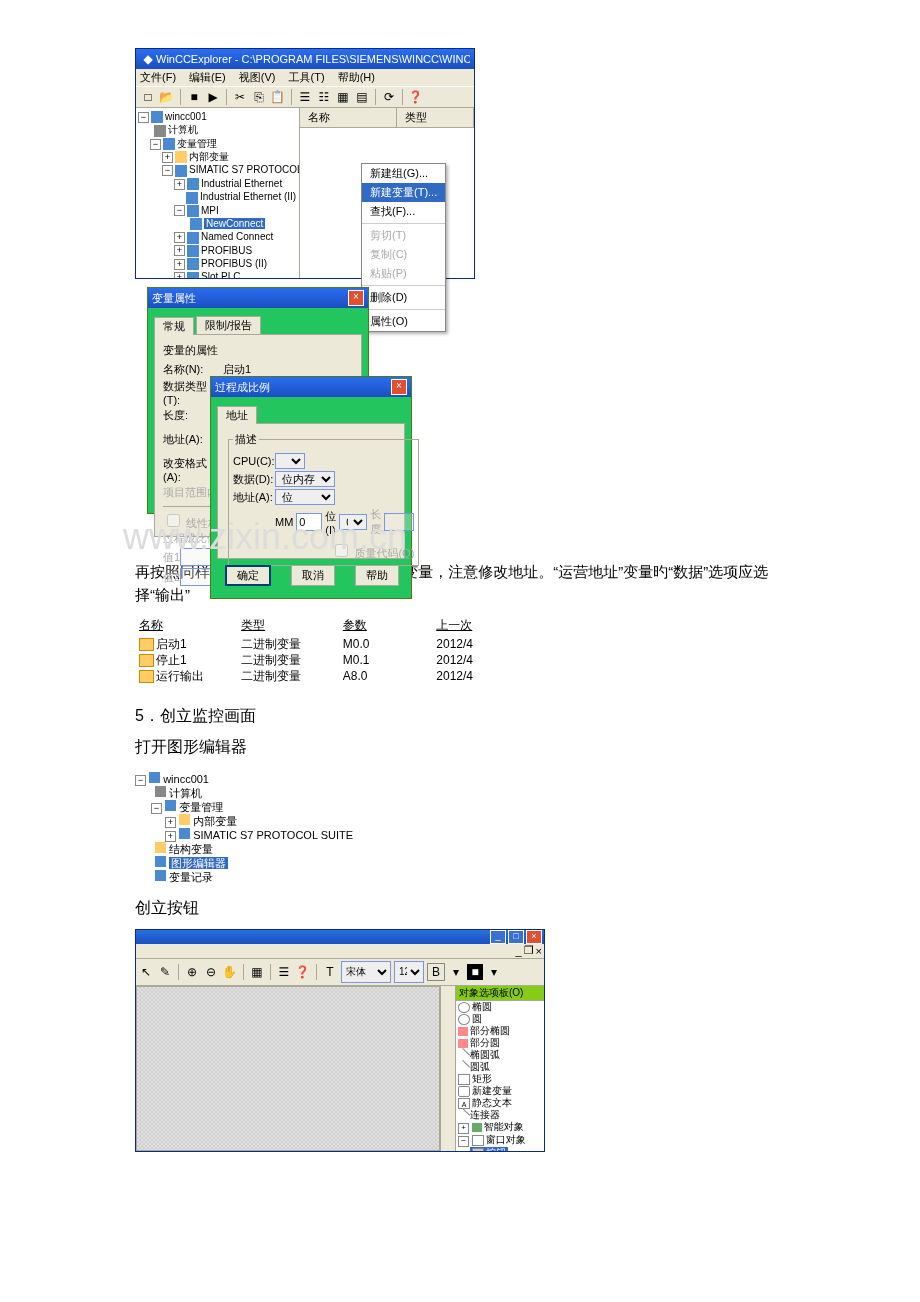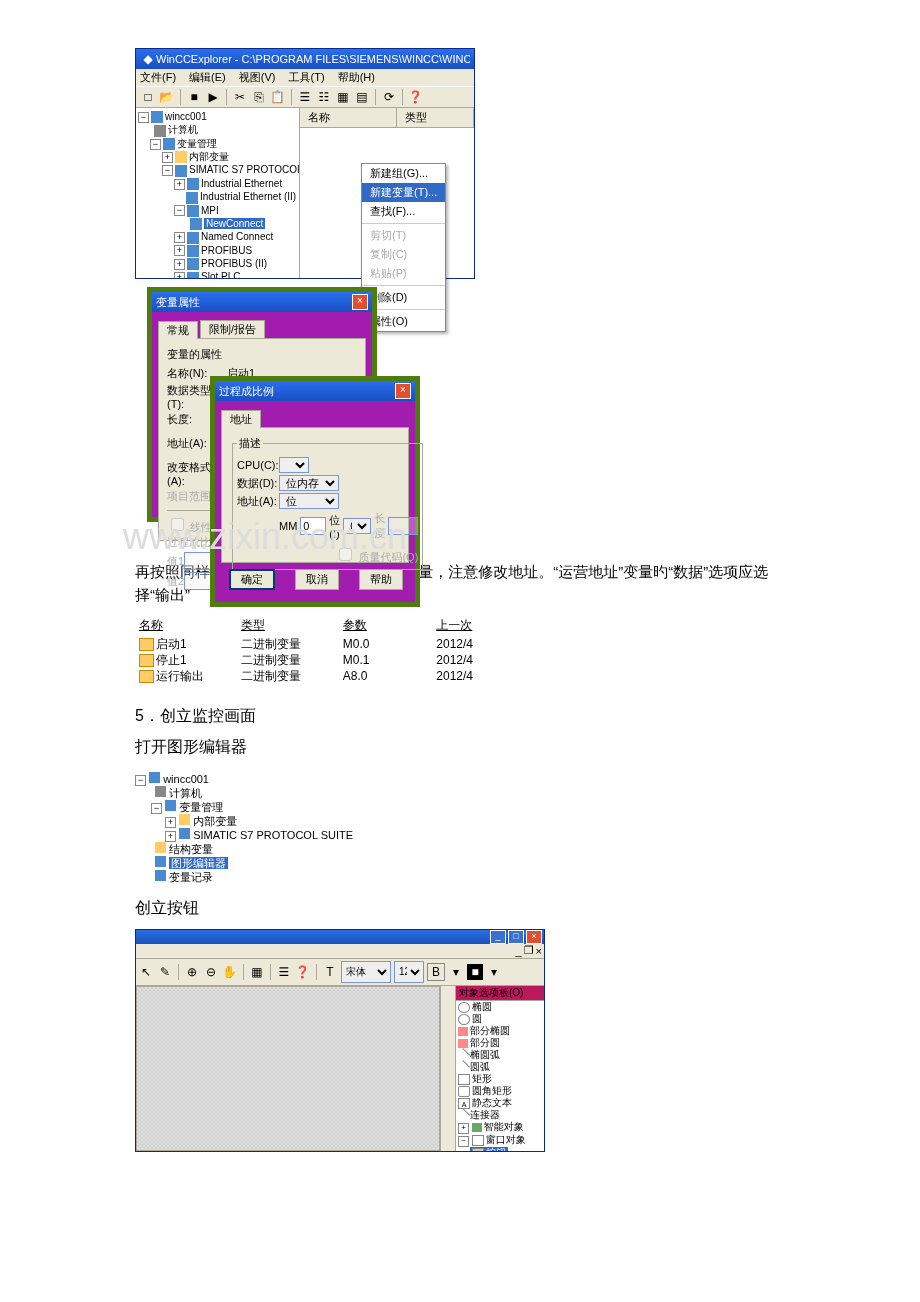--- a/index.html
+++ b/index.html
@@ -26,21 +26,21 @@
 .ico-yellow{background:#fc6}
 .ico-blue{background:#4a8ad0}
 .sel{background:#316ac5;color:#fff;padding:0 2px}
 .ctx-menu{position:absolute;background:#fff;border:1px solid #888;box-shadow:2px 2px 3px rgba(0,0,0,.3);font-size:11px;min-width:70px}
 .ctx-menu div{padding:2px 8px}
 .ctx-menu div.hl{background:#316ac5;color:#fff}
 .ctx-menu div.dis{color:#aaa}
 .ctx-menu hr{margin:2px 0;border:none;border-top:1px solid #ccc}
 
 .screenshot1{position:relative;width:340px}
-.dialog{border:5px solid #4d7c0f;background:#a21caf;font-size:11px}
+.dialog{border:1px solid #4d7c0f;background:#22c55e;font-size:11px}
 .dialog-body{padding:6px}
 .tab-strip{display:flex;gap:2px;margin-top:2px}
 .tab{background:#ece9d8;border:1px solid #aca899;border-bottom:none;padding:1px 8px;font-size:11px}
 .tab.active{background:#ece9d8;position:relative;top:1px}
 .tab-content{border:1px solid #aca899;padding:8px;background:#ece9d8}
 .form-row{display:flex;align-items:center;margin:2px 0;font-size:11px}
 .form-row .lbl{width:60px}
 .form-row input,.form-row select{font-size:11px;border:1px solid #7a96df;padding:0 2px;height:16px}
 .xp-btn{background:#ece9d8;border:1px solid #aca899;padding:1px 10px;font-size:11px}
 .xp-btn.primary{border:2px solid #003c74}
@@ -68,21 +68,21 @@
 .gfxed-title .min{background:#3a70d0;color:#fff}
 .gfxed-title .max{background:#3a70d0;color:#fff}
 .gfxed-title .cls{background:#e05030;color:#fff}
 .gfxed-second{background:#ece9d8;height:14px;display:flex;justify-content:flex-end;align-items:center;padding:0 2px;gap:2px;border-bottom:1px solid #aca899}
 .gfxed-toolbar{background:#ece9d8;border-bottom:1px solid #aca899;padding:2px;display:flex;align-items:center;gap:3px;font-size:10px}
 .gfxed-toolbar select,.gfxed-toolbar input{font-size:10px;height:22px;border:1px solid #7a96df}
 .gfxed-body{display:flex;height:165px}
 .canvas-area{flex:1;background:repeating-conic-gradient(#d0d0d0 0 25%,#e0e0e0 0 50%) 0 0/4px 4px;border:1px solid #aca899}
 .scroll-gap{width:14px;background:#ece9d8;border-left:1px solid #aca899}
 .obj-palette{width:88px;background:#fff;border-left:1px solid #aca899;font-size:10px;line-height:12px;overflow:hidden}
-.obj-palette .hdr{background:#be185d;padding:1px 3px;border-bottom:1px solid #aca899}
+.obj-palette .hdr{background:#84cc16;padding:1px 3px;border-bottom:1px solid #aca899}
 .obj-palette .itm{padding:0 2px;white-space:nowrap}
 .obj-palette .itm .pico{display:inline-block;width:10px;height:9px;vertical-align:middle;margin-right:2px}
 .palette-wrap{display:flex}
 .pico-ellipse{border:1px solid #888;border-radius:50%}
 .pico-circle{border:1px solid #888;border-radius:50%;width:9px;height:9px}
 .pico-rect{border:1px solid #888}
 .pico-line{border-top:1px solid #888;transform:rotate(45deg)}
 </style>
 </head>
 <body>
@@ -353,21 +353,21 @@
       <div class="palette-wrap">
       <div class="obj-palette">
         <div class="hdr">对象选项板(O)</div>
         <div class="itm"><span class="pico pico-ellipse"></span><span>椭圆</span></div>
         <div class="itm"><span class="pico pico-circle"></span><span>圆</span></div>
         <div class="itm"><span class="pico" style="background:#f88"></span><span>部分椭圆</span></div>
         <div class="itm"><span class="pico" style="background:#f88"></span><span>部分圆</span></div>
         <div class="itm"><span class="pico pico-line"></span><span>椭圆弧</span></div>
         <div class="itm"><span class="pico pico-line"></span><span>圆弧</span></div>
         <div class="itm"><span class="pico pico-rect"></span><span>矩形</span></div>
-        <div class="itm"><span class="pico pico-rect" style="border-radius:2px"></span><span>圆角矩形</span></div>
+        <div class="itm"><span class="pico pico-rect" style="border-radius:2px"></span><span>新建变量</span></div>
         <div class="itm"><span class="pico" style="border:1px solid #888;font-size:7px;text-align:center">A</span><span>静态文本</span></div>
         <div class="itm"><span class="pico pico-line"></span><span>连接器</span></div>
         <div class="itm"><span style="display:inline-block;width:9px;height:9px;border:1px solid #888;text-align:center;line-height:8px;font-size:8px">+</span> <span class="pico" style="background:#6a6"></span><span>智能对象</span></div>
         <div class="itm"><span style="display:inline-block;width:9px;height:9px;border:1px solid #888;text-align:center;line-height:8px;font-size:8px">−</span> <span class="pico pico-rect"></span><span>窗口对象</span></div>
         <div class="itm" style="padding-left:14px"><span class="sel"><span class="pico pico-rect" style="background:#ccc"></span><span>按钮</span></span></div>
 
       </div>
       <div class="sc"></div>
       </div>
     </div>

